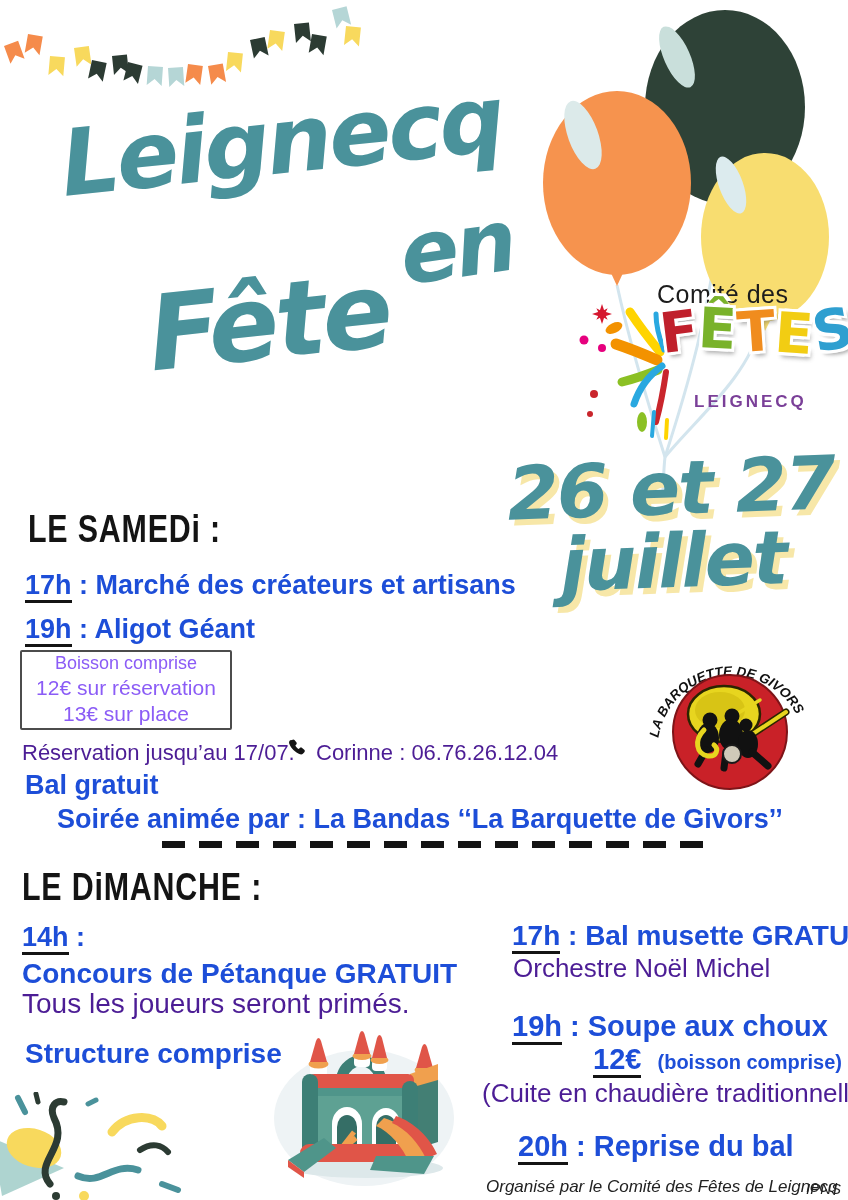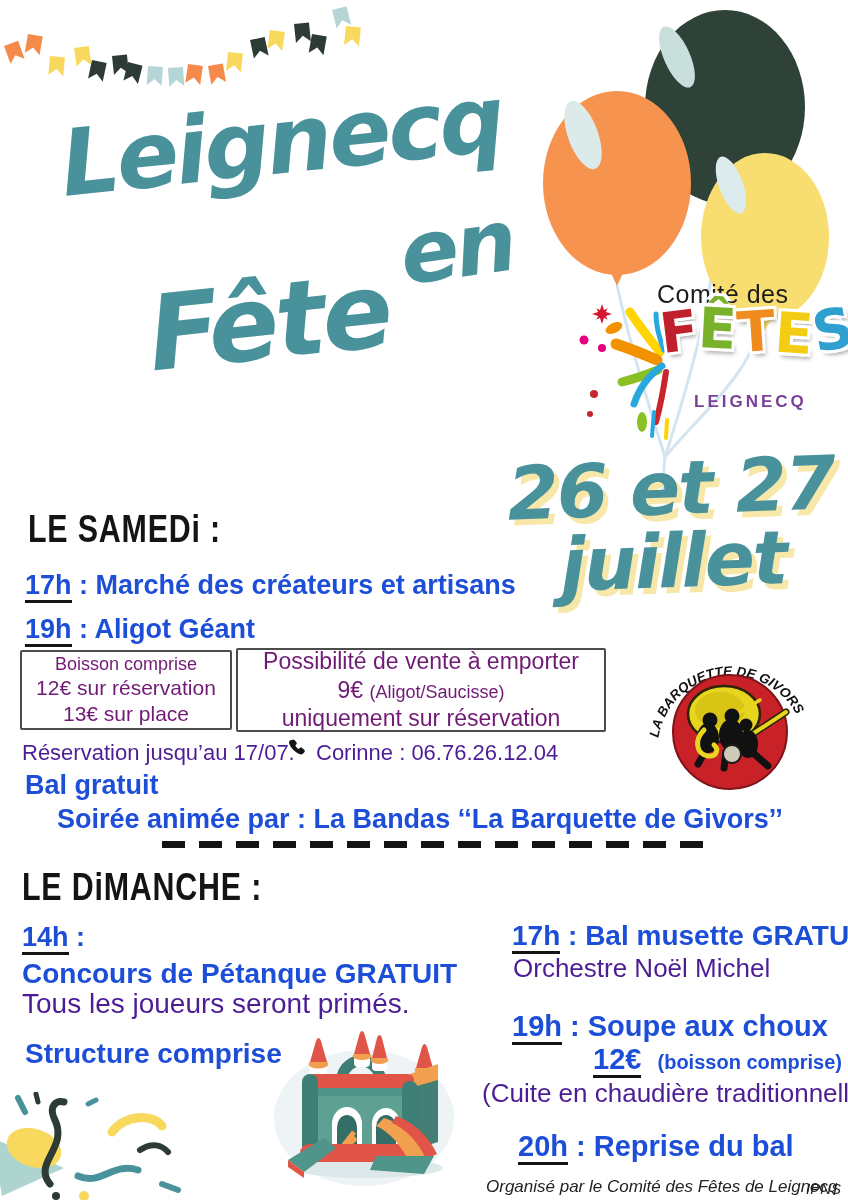--- a/index.html
+++ b/index.html
@@ -20,21 +20,21 @@
   
   .hand{font-weight:700;color:#141414;font-size:38px;letter-spacing:1px;
         transform:scaleX(.8);transform-origin:left center;}
   
   .b{font-weight:700;color:#1d4ed8;}
   .r{font-weight:400;color:#4c1d95;}
   .time{border-bottom:3px solid #141414;padding-bottom:0px;}
   .fs27{font-size:27px;} .fs28{font-size:28px;} .fs29{font-size:29px;text-align:center;}
   .fs26{font-size:26px;} .fs24{font-size:28px;text-align:center;} .fs22{font-size:22px;}
   .box{position:absolute;border:2px solid #4c4c4c;border-radius:2px;text-align:center;
-       color:#701a75;display:flex;flex-direction:column;justify-content:center;line-height:1.25;}
+       color:#8b5cf6;display:flex;flex-direction:column;line-height:1.25;}
   .box1{left:20px;top:650px;width:208px;height:76px;font-size:21px;}
   .box1 .small{font-size:18px;}
   .box2{left:236px;top:648px;width:366px;height:80px;font-size:23px;}
   .box2 .small{font-size:18px;}
   .divider{position:absolute;left:162px;top:841px;width:543px;height:7px;
            background:repeating-linear-gradient(90deg,#141414 0 23px,transparent 23px 37px);}
   
   .comite{left:657px;top:280px;font-size:25px;color:#1c1c1c;letter-spacing:.5px;z-index:5;text-align:center;}
   .fetes{left:660px;top:299px;z-index:5;font-weight:700;font-size:56px;
          font-family:"DejaVu Sans",sans-serif;}
@@ -142,27 +142,20 @@
     <span class="time">17h</span><span> : </span><span>Marché des créateurs et artisans</span>
   </div>
   <div class="t b fs27" style="left:25px;top:614px;">
     <span class="time">19h</span><span> : </span><span>Aligot Géant</span>
   </div>
 
   <div class="box box1">
     <div class="small">Boisson comprise</div>
     <div>12€ sur réservation</div>
     <div>13€ sur place</div>
-  </div>
-  <div class="box box2">
-    <div>Possibilité de vente à emporter</div>
-    <div>
-      <span>9€</span>&nbsp;<span class="small">(Aligot/Saucisse)</span>
-    </div>
-    <div>uniquement sur réservation</div>
   </div>
 
   <div class="t r fs22" style="left:22px;top:740px;">Réservation jusqu’au 17/07.</div>
   <svg class="t" style="left:286px;top:738px;" width="22" height="22" viewBox="0 0 24 24">
     <path fill="#141414" d="M6.6 2.2c.8-.8 2-.7 2.7.1l2 2.3c.6.8.6 1.9-.1 2.6l-1 1c.5 1.5 2.3 3.3 3.8 3.8l1-1c.7-.7 1.8-.7 2.6-.1l2.3 2c.8.7.9 1.9.1 2.7l-1.3 1.3c-.9.9-2.2 1.2-3.4.8-2.6-.9-5.1-2.5-7.2-4.6S4.4 8.5 3.5 5.9c-.4-1.2 0-2.5.9-3.4z"></path>
   </svg>
   <div class="t r fs22" style="left:316px;top:740px;">Corinne : 06.76.26.12.04</div>
 
   <div class="t b fs27" style="left:25px;top:770px;">Bal gratuit</div>
   <div class="t b fs27" style="left:25px;top:804px;margin-left:32px;">Soirée animée par : La Bandas ‘‘La Barquette de Givors’’</div>

